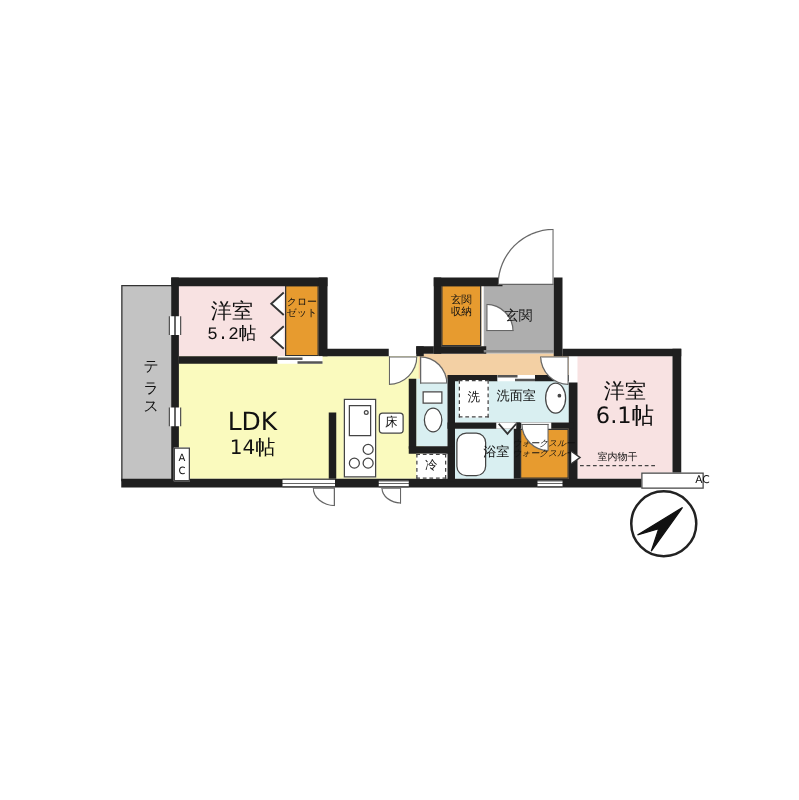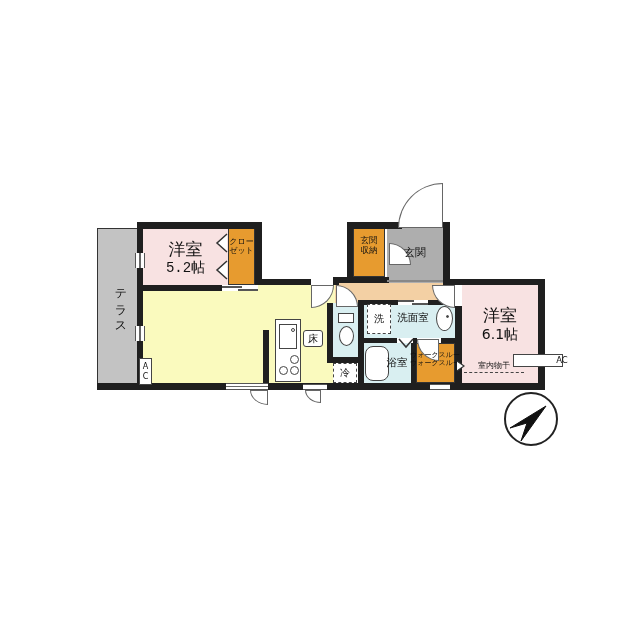--- a/index.html
+++ b/index.html
@@ -109,20 +109,24 @@
   <div class="lbl" style="left:143px;top:234px;width:85px;height:48px;">
     <span style="font-size:17px;">洋室</span>
     <span style="font-size:14px;font-family:Liberation Mono, monospace;">5.2帖</span>
   </div>
 
   <div class="lbl" style="left:228px;top:233px;width:27px;height:26px;font-size:8px;">
     <span>クロー</span>
       <span>ゼット</span>
   </div>
 
+  <div class="lbl" style="left:147px;top:321px;width:110px;height:52px;">
+    <span style="font-size:20px;">LDK</span>
+    <span style="font-size:16px;">14帖</span>
+  </div>
 
   <div class="lbl" style="left:353px;top:233px;width:32px;height:26px;font-size:8.5px;">
     <span>玄関</span>
       <span>収納</span>
   </div>
 
   <div class="lbl" style="left:387px;top:246px;width:56px;height:14px;font-size:11px;">
       <span>玄関</span>
     </div>
 
@@ -131,48 +135,48 @@
     </div>
 
   <div class="lbl fix dash" style="left:367px;top:304px;width:24px;height:30px;font-size:10px;z-index:5;">
       <span>洗</span>
     </div>
 
   <div class="lbl" style="left:382px;top:356px;width:30px;height:13px;font-size:10.5px;">
       <span>浴室</span>
     </div>
 
-  <div class="lbl" style="left:404px;top:349px;width:62px;height:20px;font-size:7px;">
+  <div class="lbl" style="left:404px;top:349px;width:62px;height:20px;font-size:7px;font-style:italic;">
     <span>ウォークスルー</span>
       <span>ウォークスルー</span>
   </div>
 
   <div class="lbl" style="left:462px;top:300px;width:76px;height:48px;">
     <span style="font-size:17px;">洋室</span>
-    <span style="font-size:14px;">6.1帖</span>
+    <span style="font-size:18px;">6.1帖</span>
   </div>
 
   <div class="lbl fix dash" style="left:333px;top:363px;width:24px;height:20px;font-size:10px;z-index:5;">
       <span>冷</span>
     </div>
 
   <div class="lbl fix" style="left:303px;top:330px;width:20px;height:17px;font-size:10px;border-radius:3px;z-index:5;">
       <span>床</span>
     </div>
 
   <div class="lbl" style="left:466px;top:360px;width:56px;height:11px;font-size:8px;">
       <span>室内物干</span>
     </div>
   <i class="abs" style="left:464px;top:366px;width:60px;height:7px;border-bottom:1.4px dashed #444;z-index:5;"></i>
 
   <div class="lbl fix" style="left:139px;top:358px;width:13px;height:27px;font-size:8px;line-height:1.2;z-index:5;">
     <span>A</span>
       <span>C</span>
   </div>
-  <div class="lbl fix" style="left:513px;top:354px;width:27px;height:13px;font-size:8.5px;z-index:5;padding-left:48px;">
+  <div class="lbl fix" style="left:513px;top:378px;width:27px;height:13px;font-size:8.5px;z-index:5;padding-left:48px;">
       <span>AC</span>
     </div>
 
   <i class="abs" style="left:504px;top:392px;width:54px;height:54px;border:2px solid #222;border-radius:50%;background:#fff;z-index:4;"></i>
 
   <svg class="svgover" width="639" height="640" viewBox="0 0 639 640">
     <polyline points="227,234 217,243 227,252" fill="#fff" stroke="#333" stroke-width="1.5"></polyline>
     <polyline points="227,261 217,270 227,279" fill="#fff" stroke="#333" stroke-width="1.5"></polyline>
     <polyline points="399,339 406,347 413,339" fill="none" stroke="#333" stroke-width="1.5"></polyline>
     <polyline points="457,361 464,366 457,371" fill="#fff" stroke="#333" stroke-width="1.2"></polyline>

